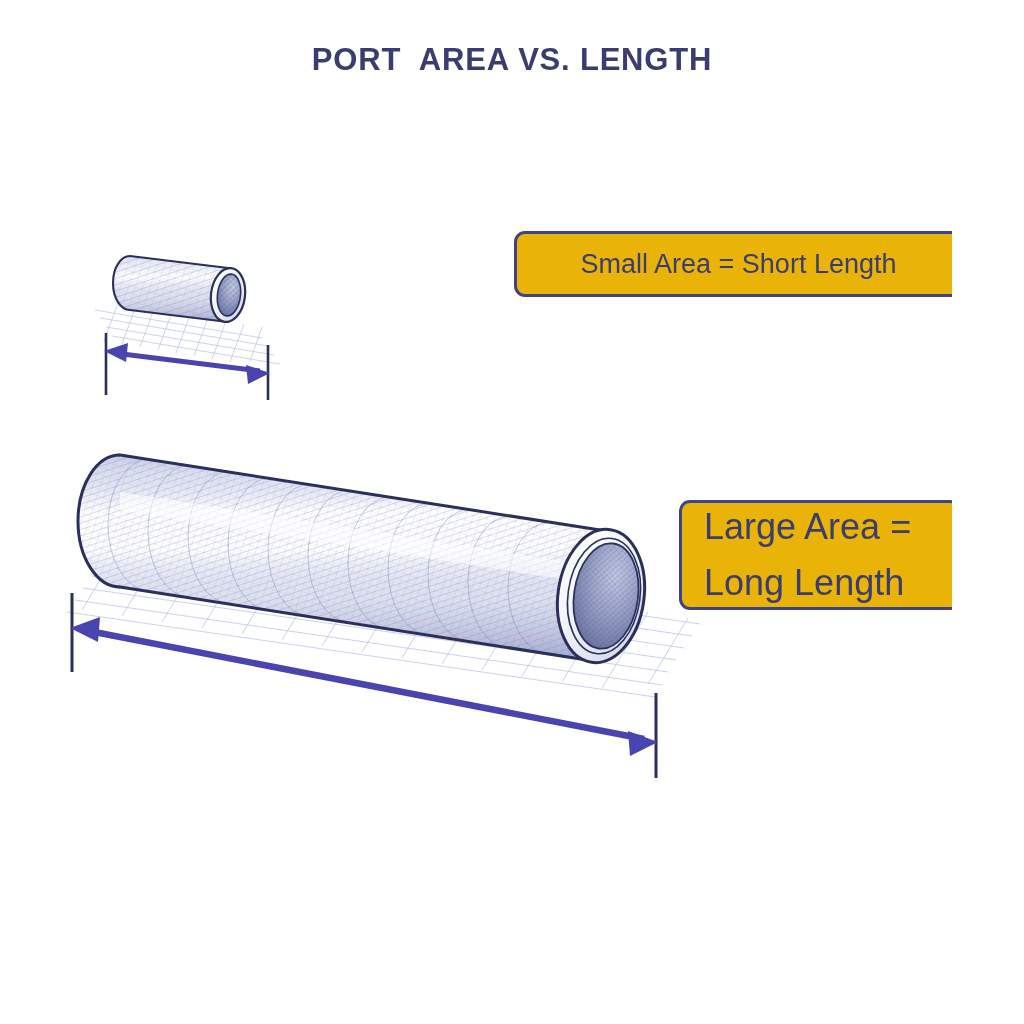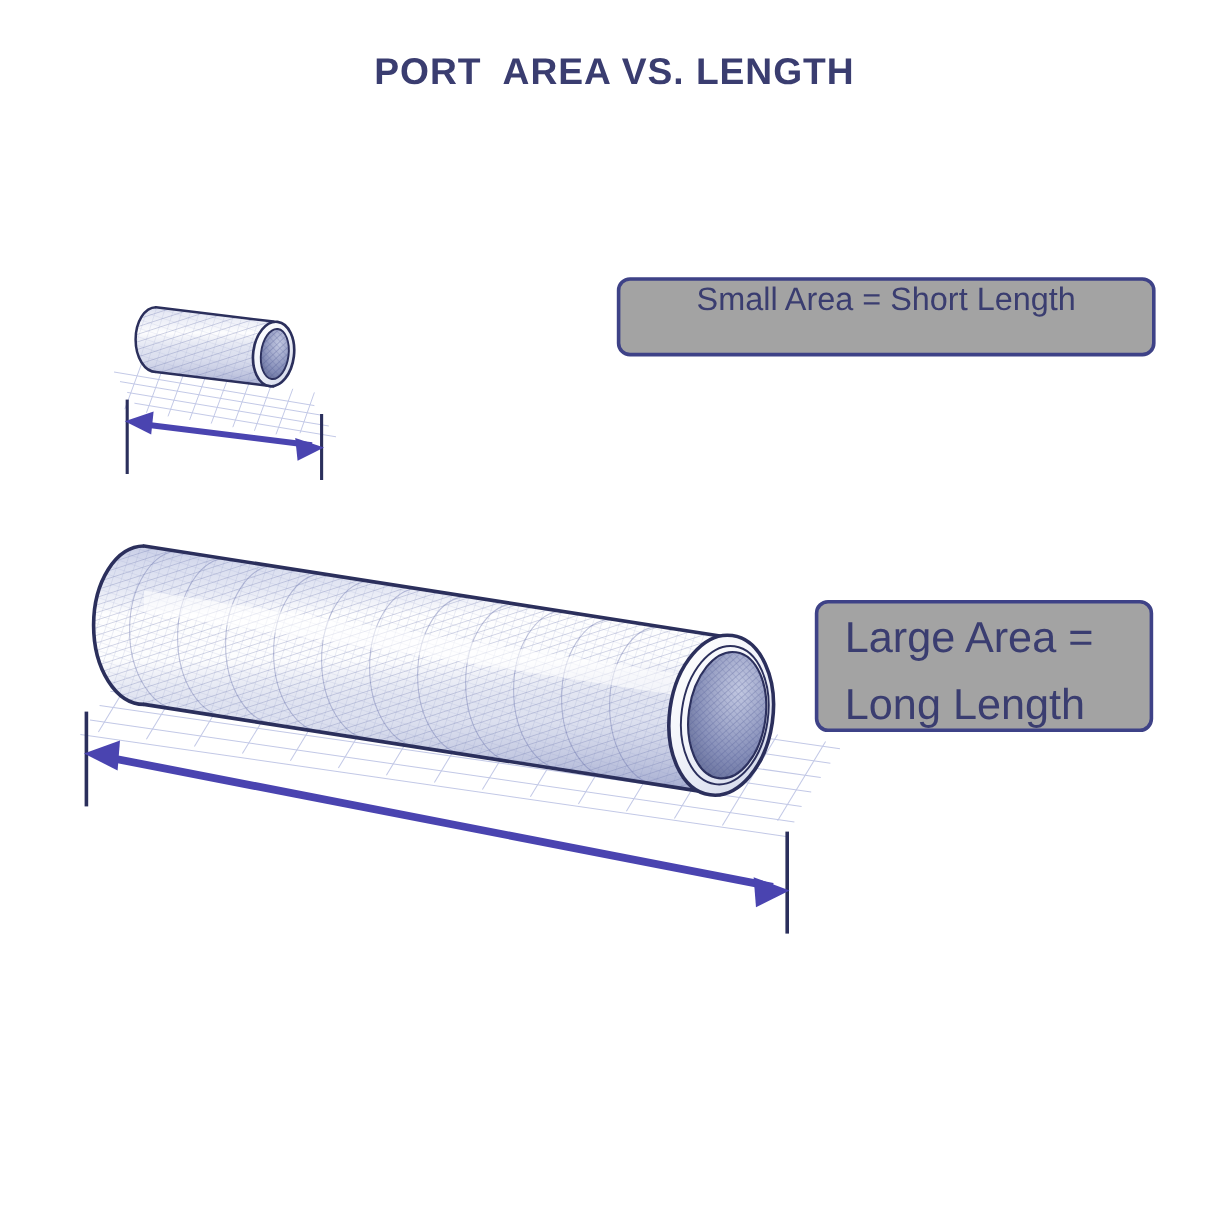--- a/index.html
+++ b/index.html
@@ -10,21 +10,20 @@
   }
   body {
     font-family: "Liberation Sans", sans-serif;
   }
   #canvas {
     position: relative;
     width: 952px;
     height: 1024px;
     background: #ffffff;
     overflow: hidden;
-    padding-left: 44px;
   }
   
   #title {
     position: absolute;
     left: 0;
     top: 42px;
     width: 1024px;
     text-align: center;
     font-family: "Liberation Sans", sans-serif;
     font-size: 31px;
@@ -32,24 +31,25 @@
     letter-spacing: 0.8px;
     color: #3a3d70;
     white-space: pre;
   }
   
   .callout {
     position: absolute;
     box-sizing: border-box;
     border: 3px solid #3e4287;
     border-radius: 11px;
-    background: #a3a3a3;
+    background: #eab308;
     color: #3a3d70;
     font-family: "Liberation Sans", sans-serif;
     display: flex;
+    align-items: center;
     padding: 0 22px;
   }
   #callout-small {
     left: 514px;
     top: 231px;
     width: 449px;
     height: 66px;
     font-size: 27px;
     justify-content: center;
   }

